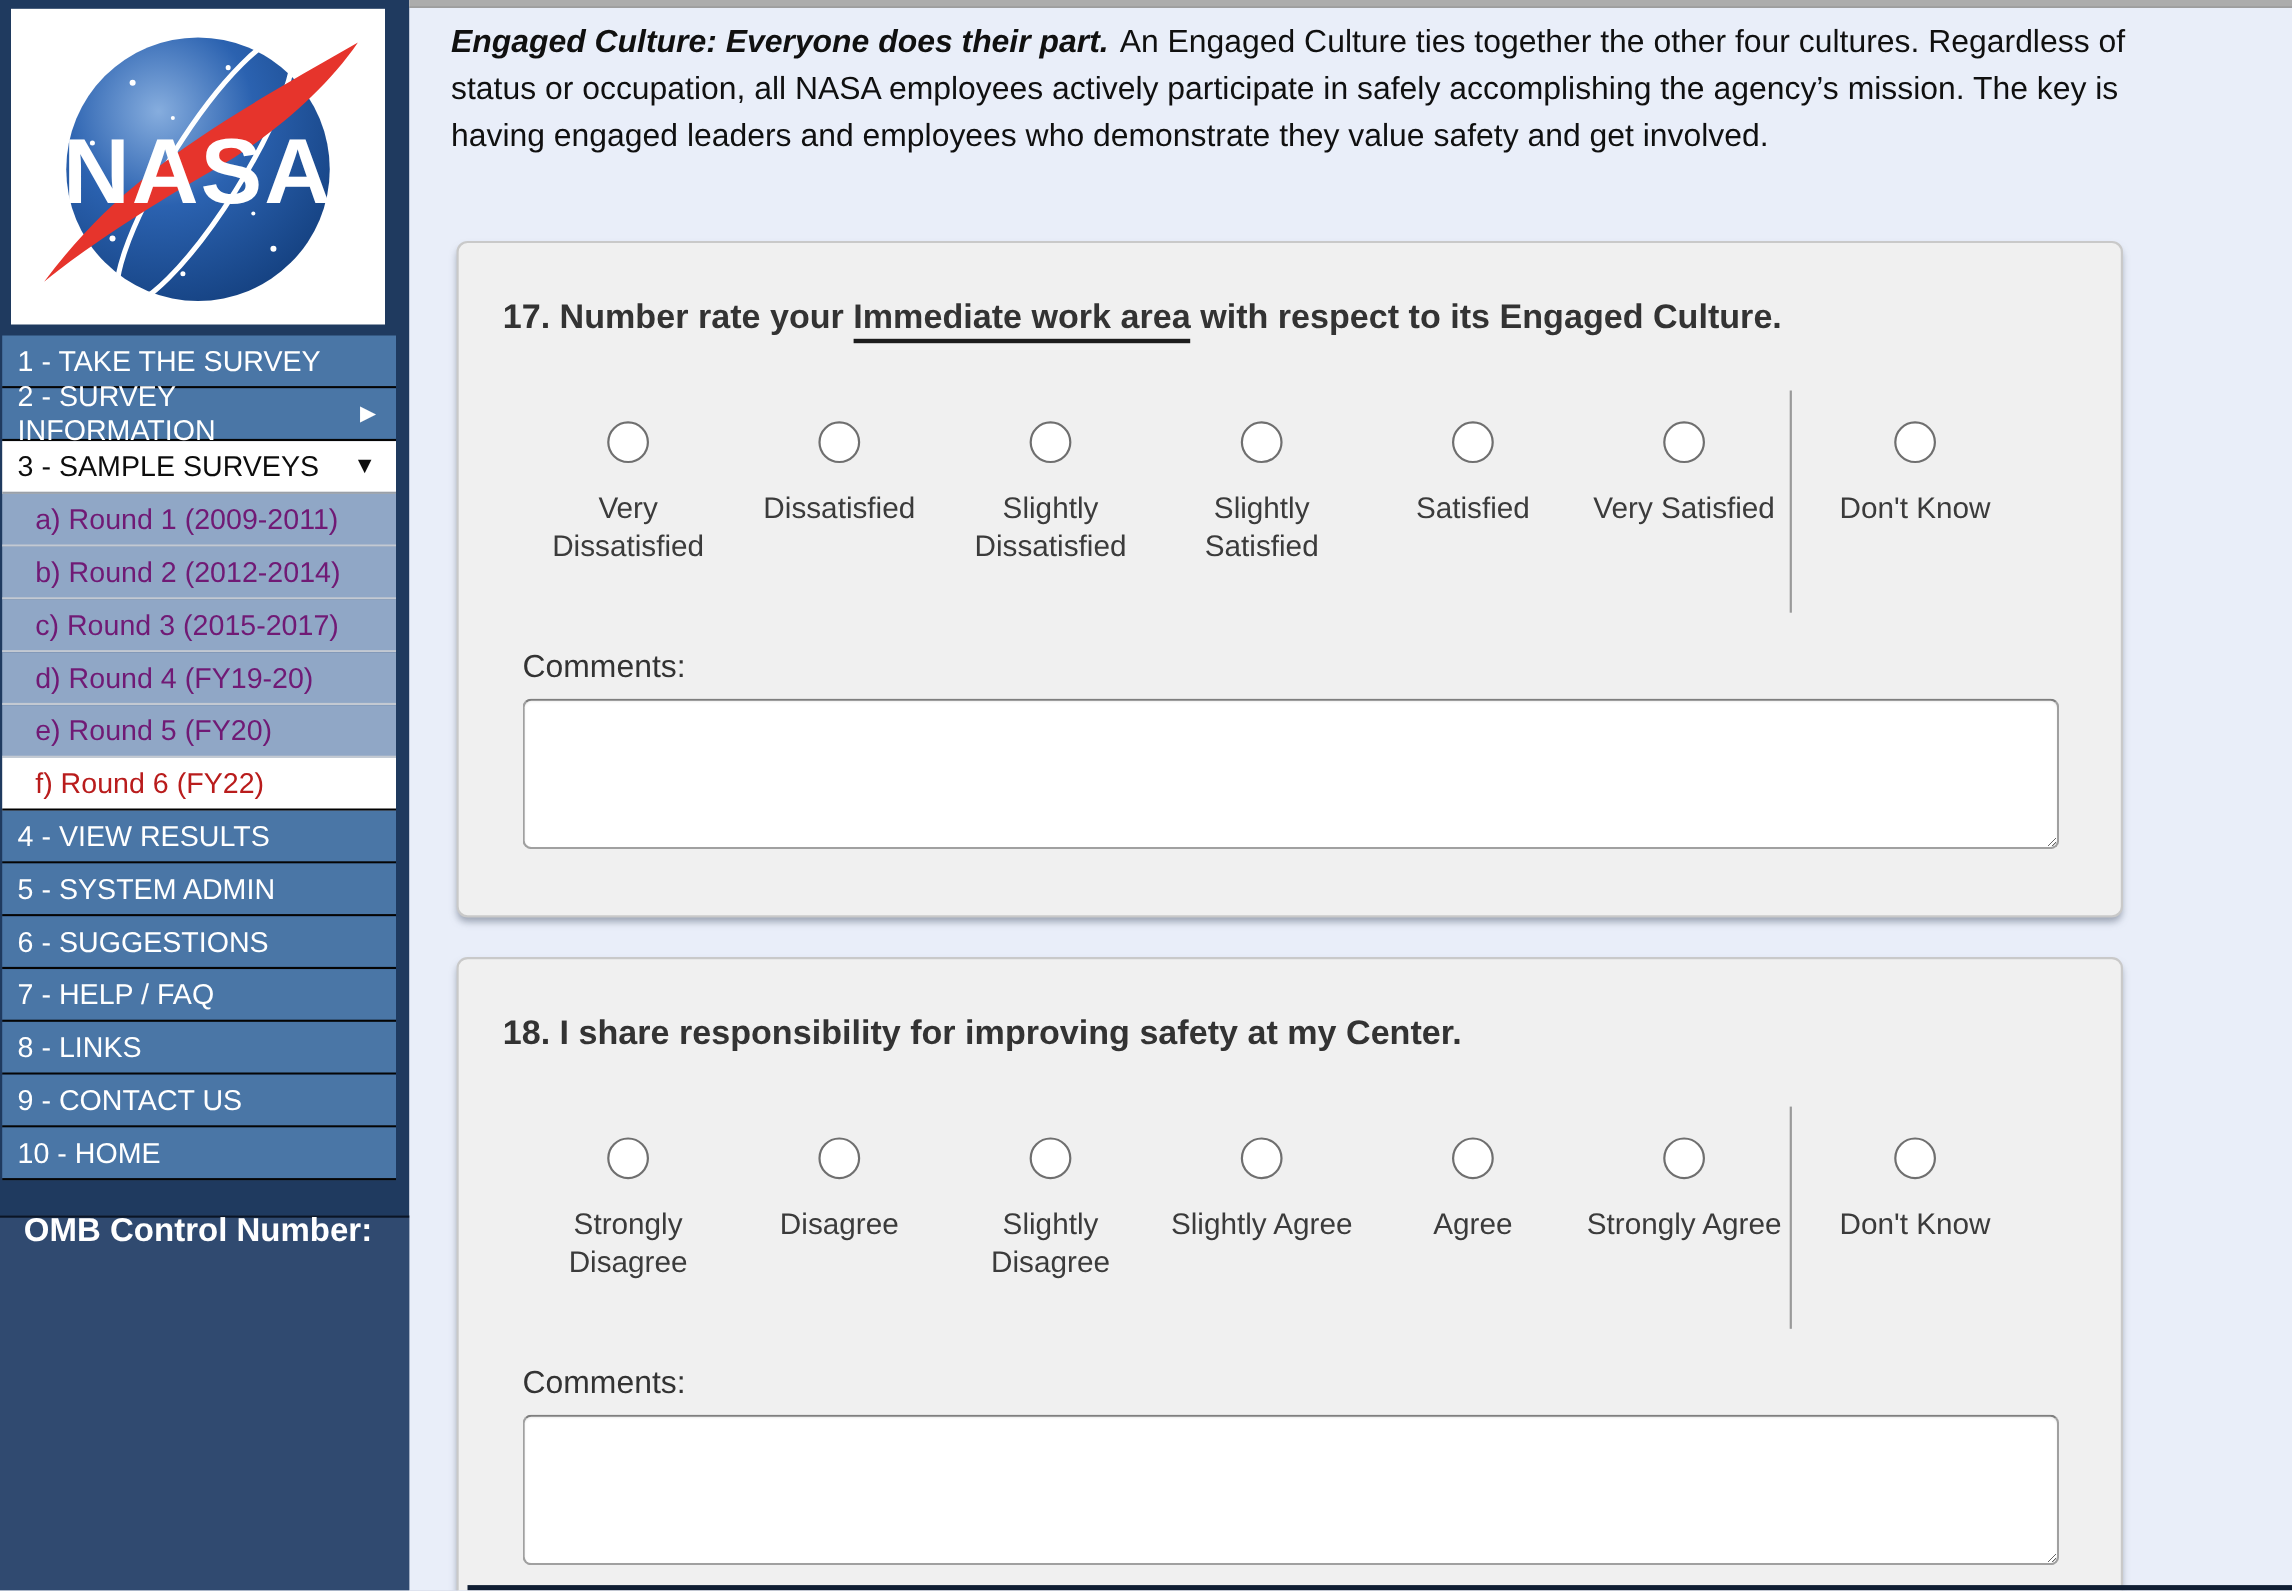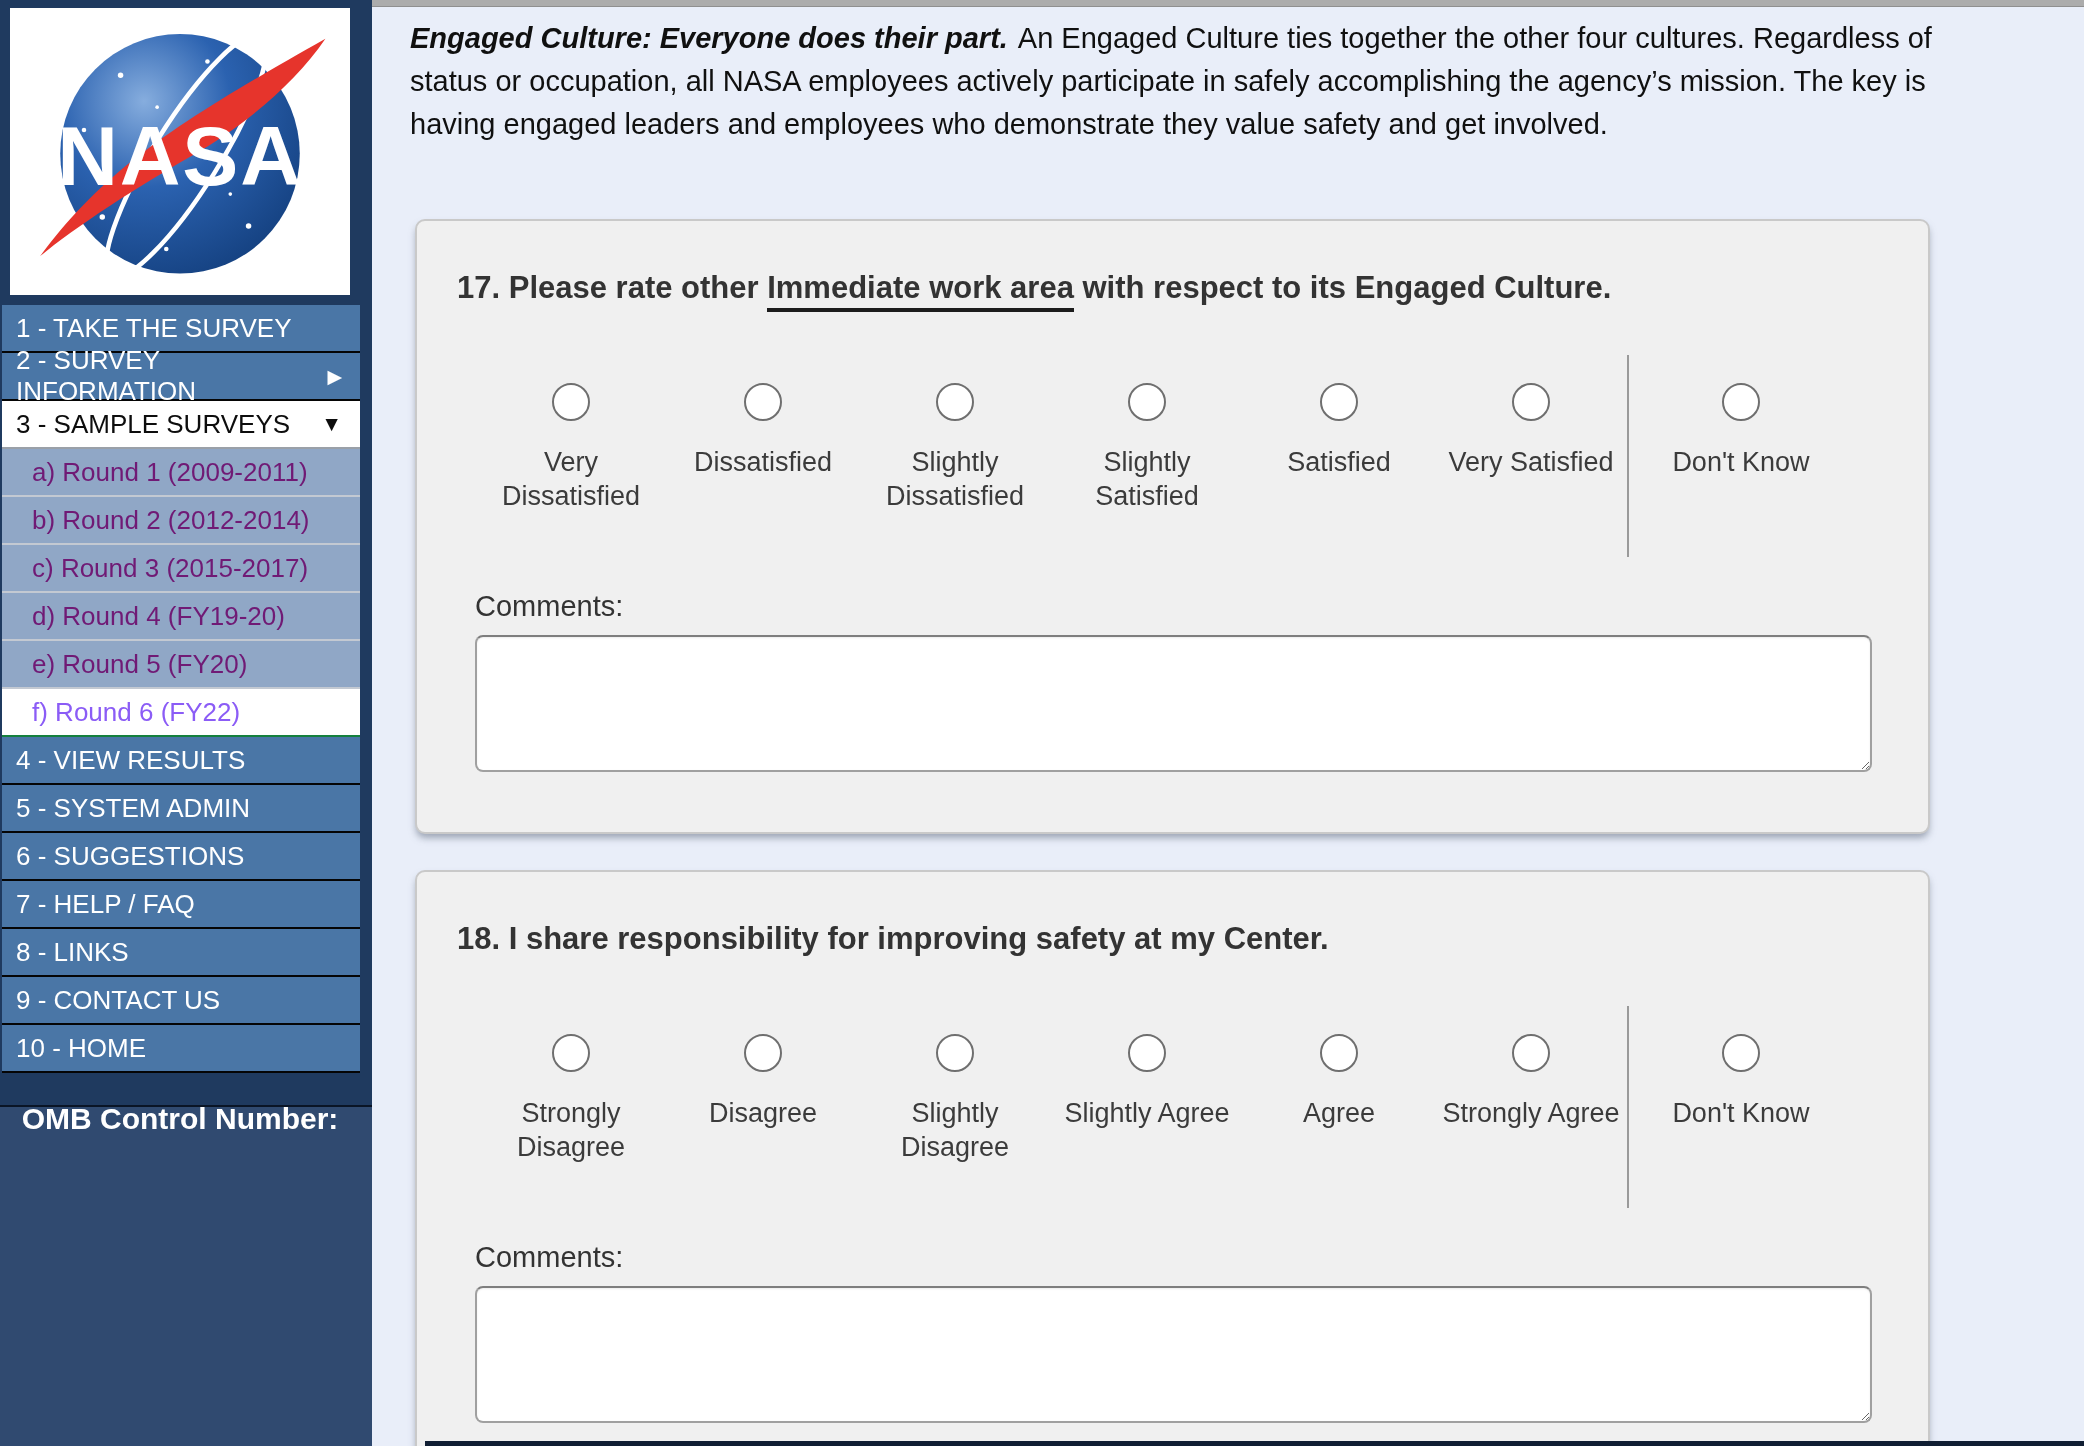--- a/index.html
+++ b/index.html
@@ -20,21 +20,21 @@
   }
   .logo-box svg { width:320px; height:270px; }
   .nav { position:absolute; left:2px; top:305px; width:358px; }
   .nav-item {
     height:48px; display:flex; align-items:center; position:relative;
     font-size:26px; cursor:pointer; padding:0 14px;
   }
   .nav-item.main { background:#4A76A6; color:#ffffff; border-bottom:2px solid #050505; }
   .nav-item.expanded { background:#ffffff; color:#0d0d0d; border-bottom:none; }
   .nav-item.sub { background:#90A7C6; color:#701a75; border-bottom:2px solid #c3c9d2; padding-left:30px; }
-  .nav-item.sub-active { background:#ffffff; color:#8b5cf6; border-bottom:2px solid #15803d; padding-left:30px; }
+  .nav-item.sub-active { background:#ffffff; color:#b91c1c; border-bottom:2px solid #000000; padding-left:30px; }
   .nav-item.expanded { border-bottom:2px solid #9aa0a8; }
   .nav-arrow { position:absolute; right:18px; top:50%; transform:translateY(-50%); }
   .nav-arrow.right { color:#ffffff; font-size:19px; }
   .nav-arrow.down  { color:#0d0d0d; font-size:21px; }
   .omb {
     position:absolute; left:0; right:12px; top:1057px; padding-top:42px;
     background:transparent; color:#ffffff; text-align:center;
     font-size:30px; font-weight:bold; line-height:40px;
   }
   .sidebar-lower { position:absolute; left:0; right:0; top:1105px; bottom:0; background:#304A70; border-top:2px solid #0a1526; }
@@ -191,21 +191,21 @@
     <div class="top-strip"></div>
 
     <div class="intro"><span class="lead">Engaged Culture: Everyone does their part.</span><span>An Engaged Culture ties together the other four cultures. Regardless of status or occupation, all NASA employees actively participate in safely accomplishing the agency’s mission. The key is having engaged leaders and employees who demonstrate they value safety and get involved.</span></div>
 
     <div class="intro-spacer"></div>
 
     <div id="panels">
         <div class="panel">
     <div class="q-title">
       <span class="q-number">17. </span>
-      <span class="q-prefix">Please rate other </span><span class="q-underline">Immediate work area</span><span class="q-suffix"> with respect to its Engaged Culture.</span>
+      <span class="q-prefix">Number rate your </span><span class="q-underline">Immediate work area</span><span class="q-suffix"> with respect to its Engaged Culture.</span>
     </div>
     <div class="options-row">
       <div class="opt-col">
     <div class="radio"></div>
     <div class="opt-label">Very Dissatisfied</div>
   </div>
             <div class="opt-col">
     <div class="radio"></div>
     <div class="opt-label">Dissatisfied</div>
   </div>

